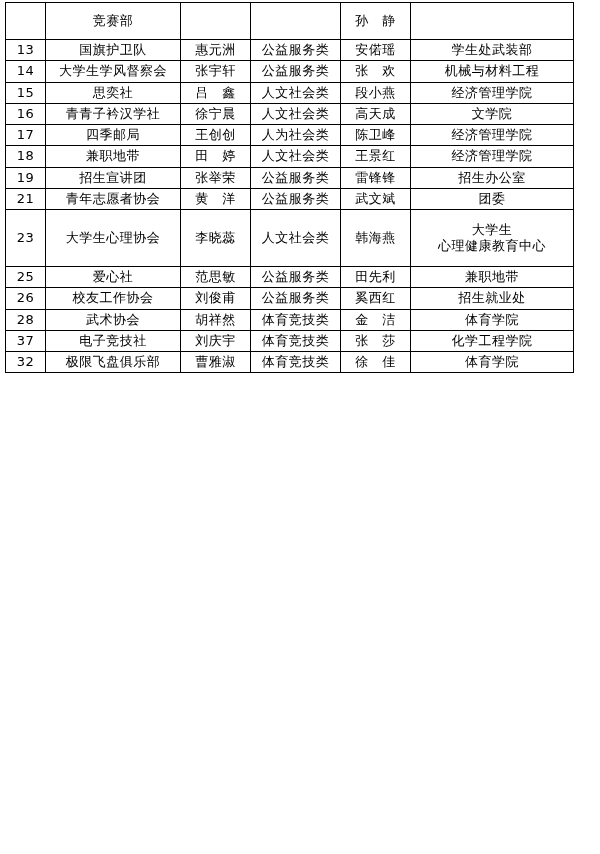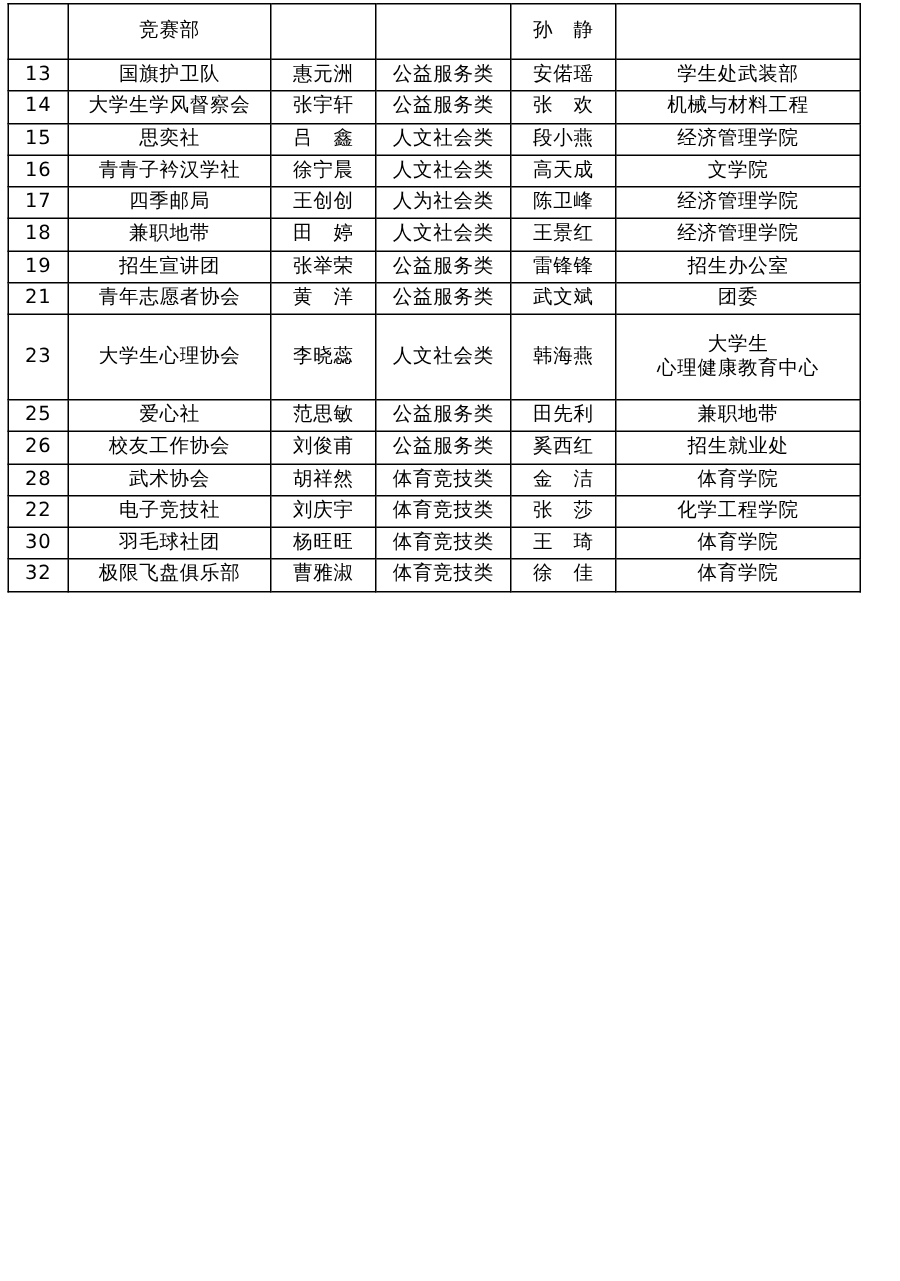--- a/index.html
+++ b/index.html
@@ -163,34 +163,26 @@
       </tr>
       <tr>
         <td>28</td>
         <td>武术协会</td>
         <td>胡祥然</td>
         <td>体育竞技类</td>
         <td>金　洁</td>
         <td>体育学院</td>
       </tr>
       <tr>
-        <td>22</td>
+        <td>37</td>
         <td>电子竞技社</td>
         <td>刘庆宇</td>
         <td>体育竞技类</td>
         <td>张　莎</td>
         <td>化学工程学院</td>
-      </tr>
-      <tr>
-        <td>30</td>
-        <td>羽毛球社团</td>
-        <td>杨旺旺</td>
-        <td>体育竞技类</td>
-        <td>王　琦</td>
-        <td>体育学院</td>
       </tr>
       <tr>
         <td>32</td>
         <td>极限飞盘俱乐部</td>
         <td>曹雅淑</td>
         <td>体育竞技类</td>
         <td>徐　佳</td>
         <td>体育学院</td>
       </tr>
     </tbody>

